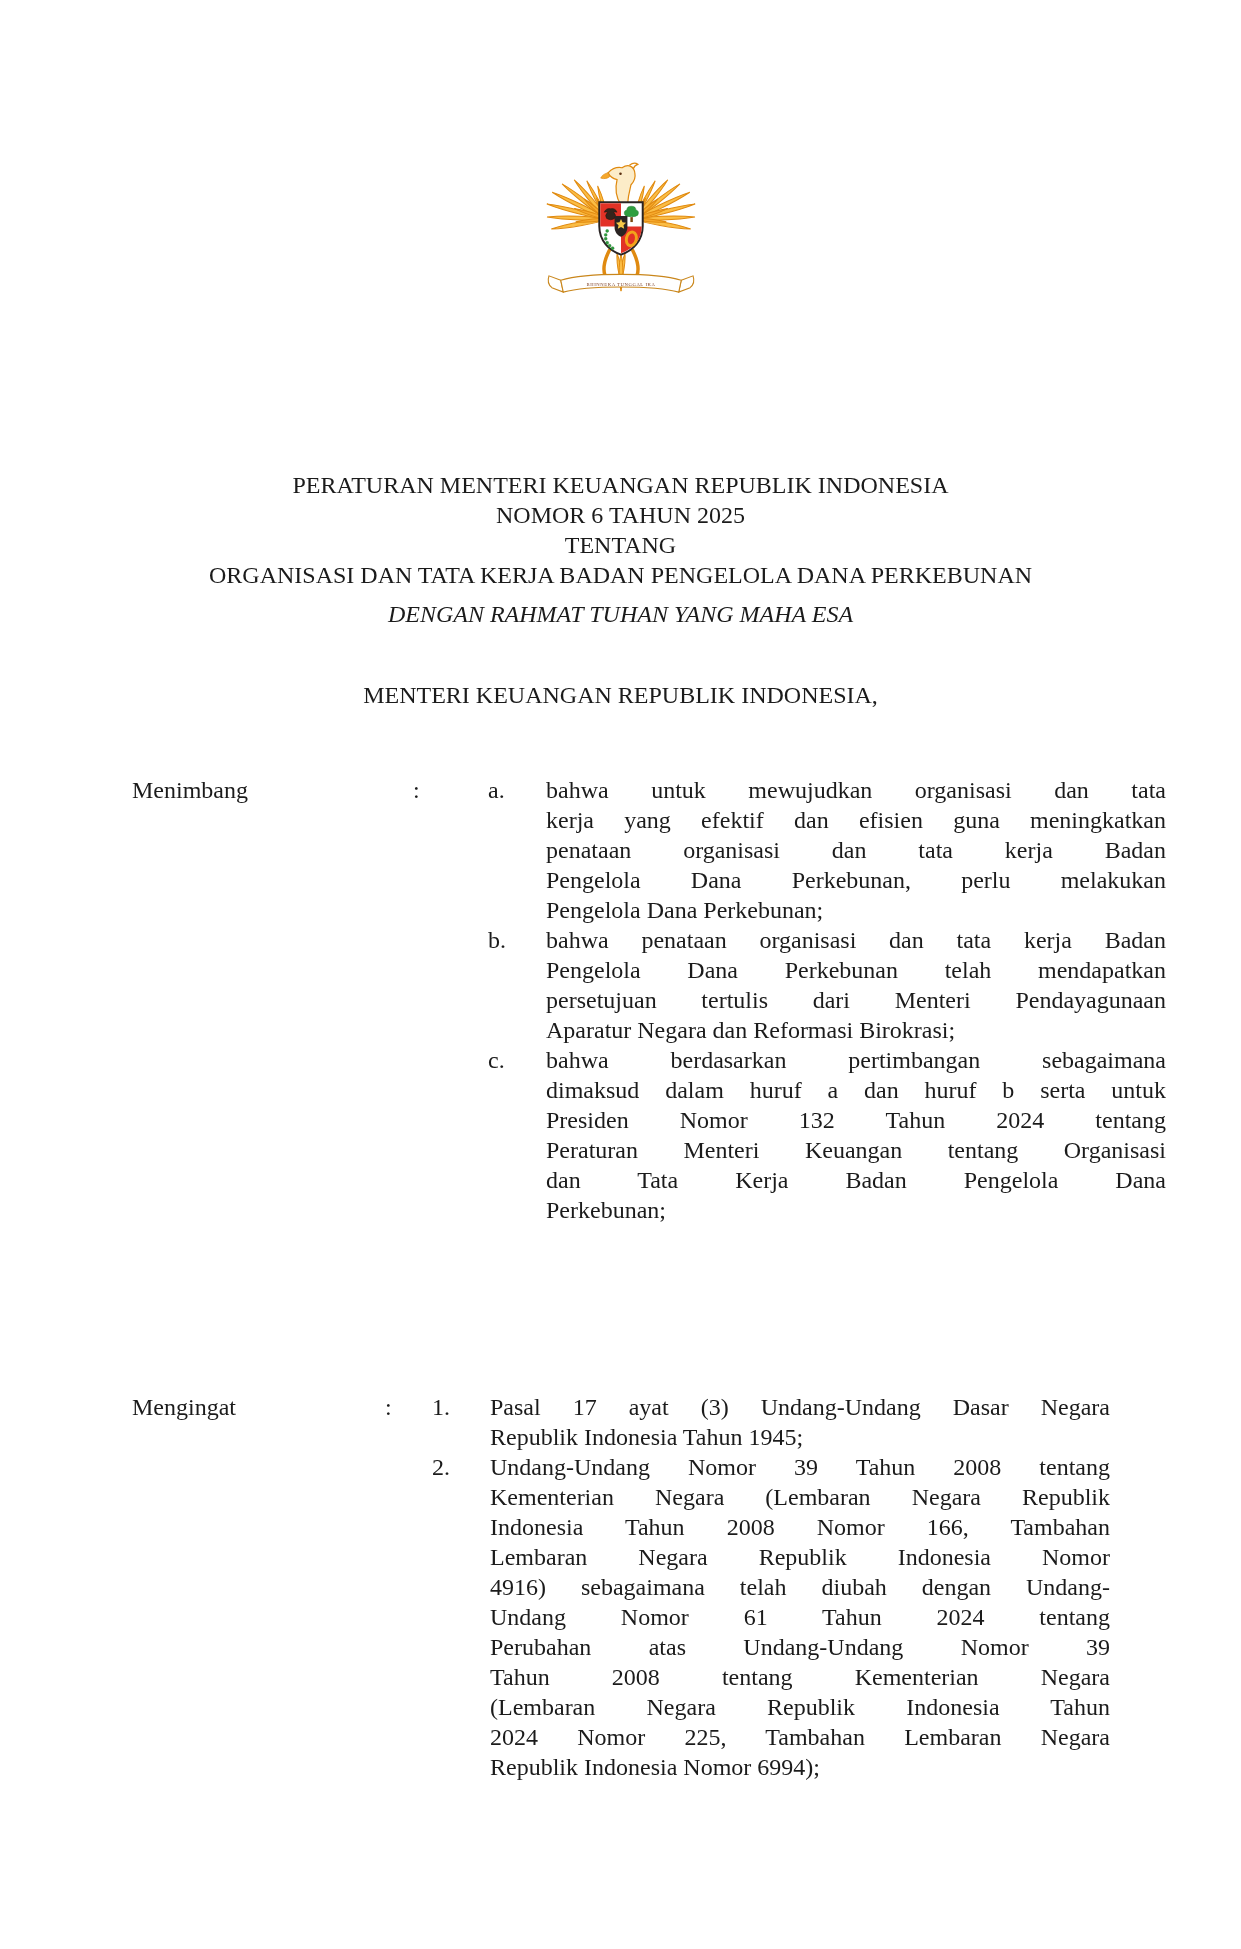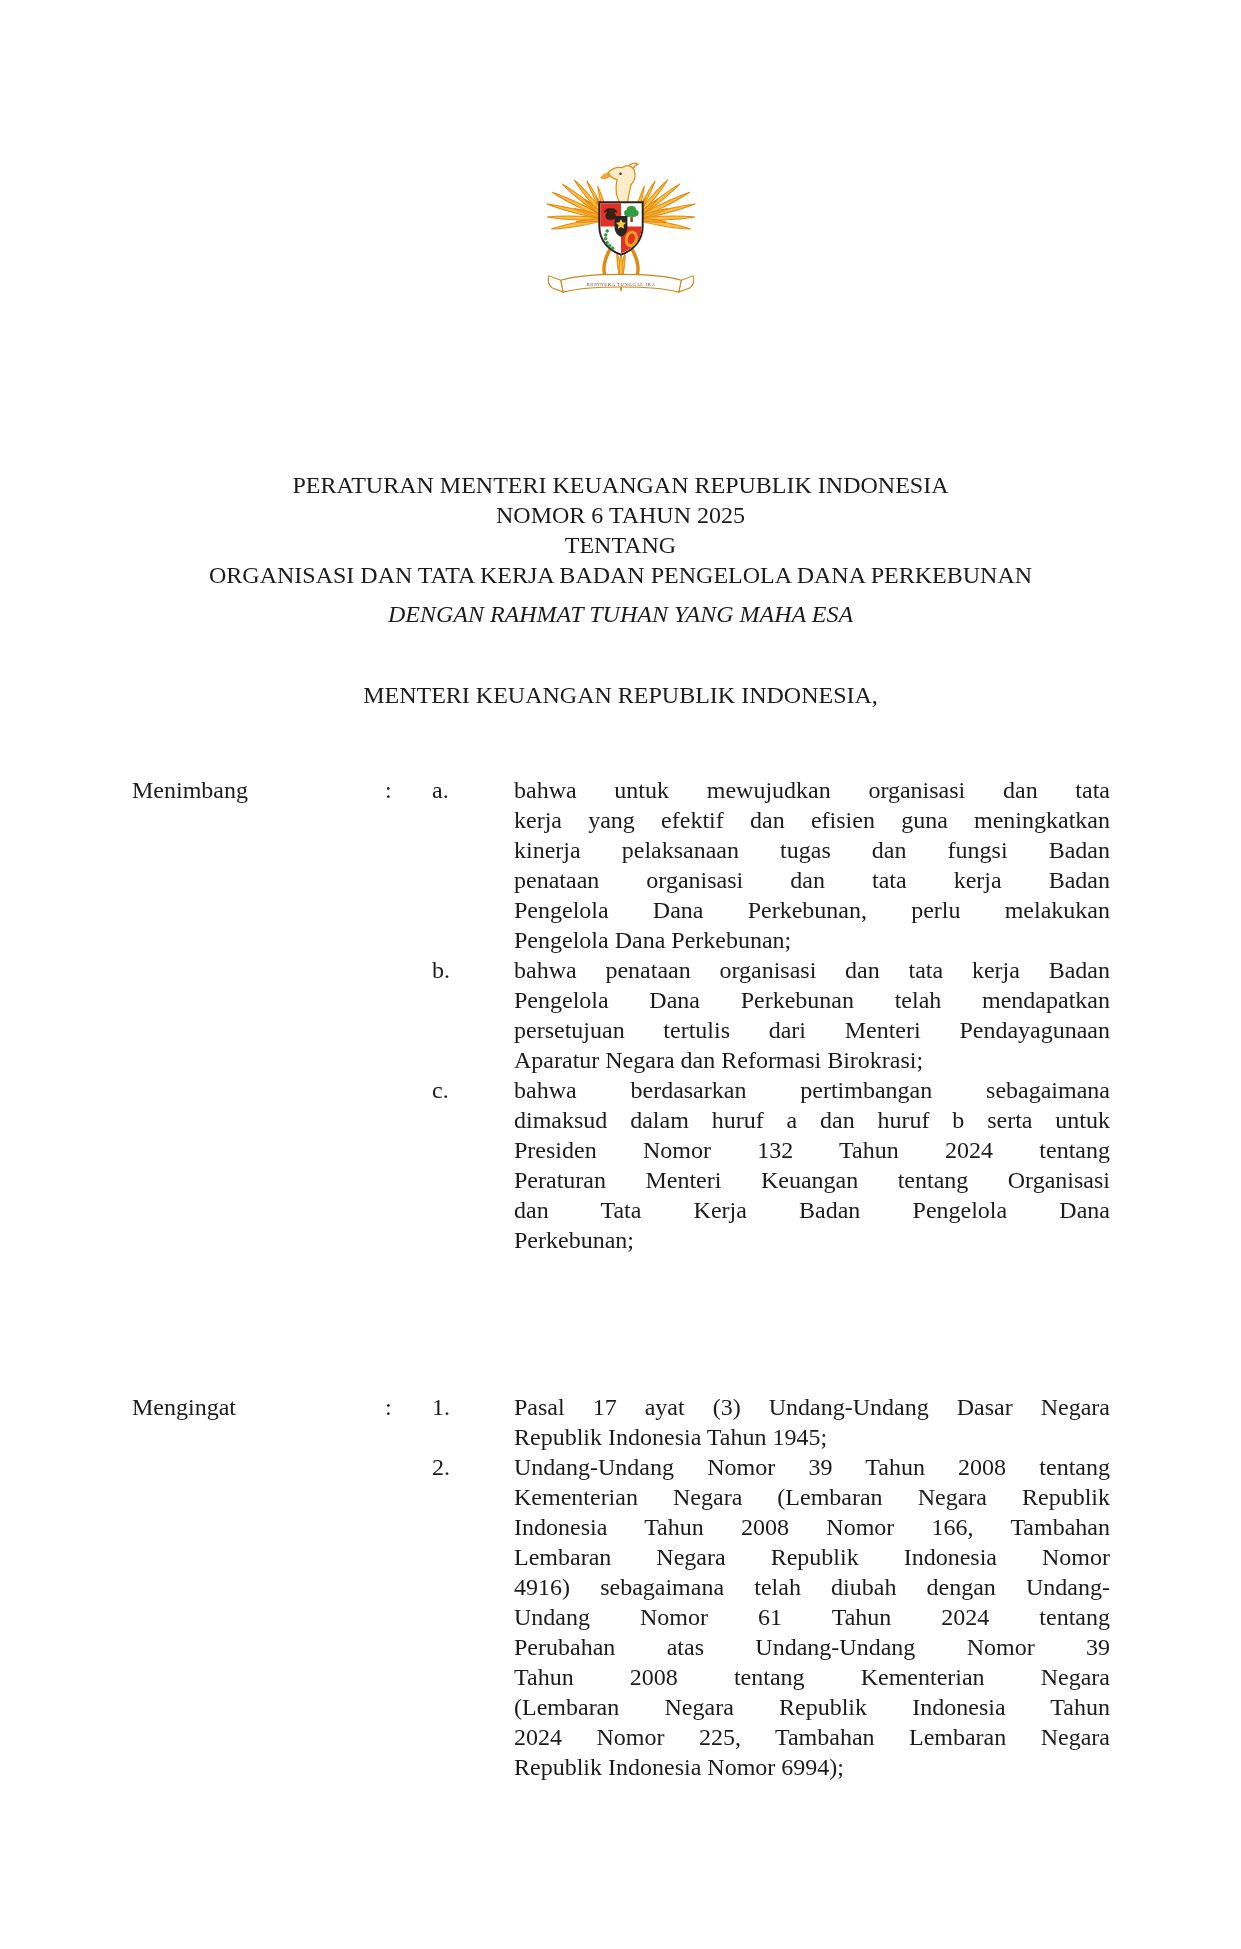--- a/index.html
+++ b/index.html
@@ -7,29 +7,29 @@
     width:1241px;height:1949px;position:relative;overflow:hidden;
     font-family:"Liberation Serif","DejaVu Serif",serif;
     color:#1b1b1b;font-size:24px;line-height:30px;
   }
   .center{position:absolute;left:0;width:1241px;text-align:center;}
   #emblem-wrap{position:absolute;top:149px;left:50%;transform:translateX(-50%);}
   #title-block{top:470px;}
   #invocation{top:599px;font-style:italic;}
   #authority{top:680px;}
   .section{position:absolute;left:132px;display:flex;align-items:flex-start;}
-  #menimbang{top:775px;}
+  #menimbang{top:775px;gap:28px;}
   #mengingat{top:1392px;}
   .label{width:253px;}
   .colon{width:47px;}
   .items{width:678px;}
   .item{display:flex;align-items:flex-start;}
   .marker{width:58px;}
   .lines{width:620px;}
-  .tline{text-align:justify;text-align-last:justify;margin-left:24px;}
+  .tline{text-align:justify;text-align-last:justify;}
   .tline.tlast{text-align-last:left;}
 </style>
 </head>
 <body>
 
 <div id="emblem-wrap">
   <svg width="178" height="153" viewBox="0 0 360 310">
 
     <g fill="#FBBD44" stroke="#E08A10" stroke-width="2">
       <g transform="translate(152,142)">
@@ -191,21 +191,20 @@
 
 <div id="menimbang" class="section">
   <div class="label">Menimbang</div>
   <div class="colon">:</div>
   <div class="items">
     <div class="item">
       <div class="marker">a.</div>
       <div class="lines">
           <div class="tline">bahwa untuk mewujudkan organisasi dan tata</div>
           <div class="tline">kerja yang efektif dan efisien guna meningkatkan</div>
-          <div class="tline">kinerja pelaksanaan tugas dan fungsi Badan</div>
           <div class="tline">penataan organisasi dan tata kerja Badan</div>
           <div class="tline">Pengelola Dana Perkebunan, perlu melakukan</div>
           <div class="tline tlast">Pengelola Dana Perkebunan;</div>
         </div>
     </div>
     <div class="item">
       <div class="marker">b.</div>
       <div class="lines">
           <div class="tline">bahwa penataan organisasi dan tata kerja Badan</div>
           <div class="tline">Pengelola Dana Perkebunan telah mendapatkan</div>

